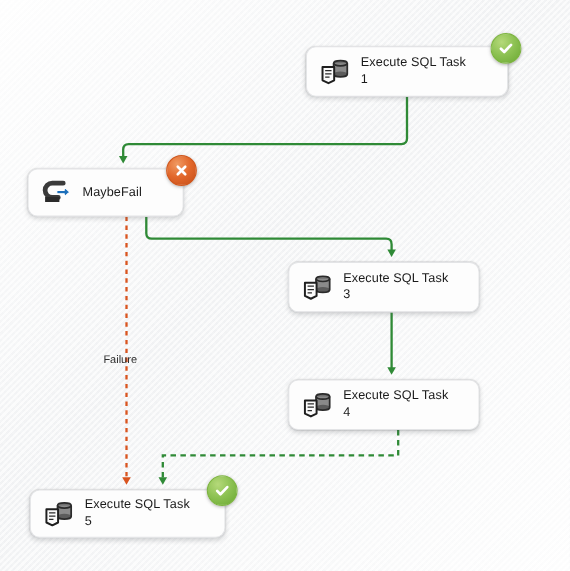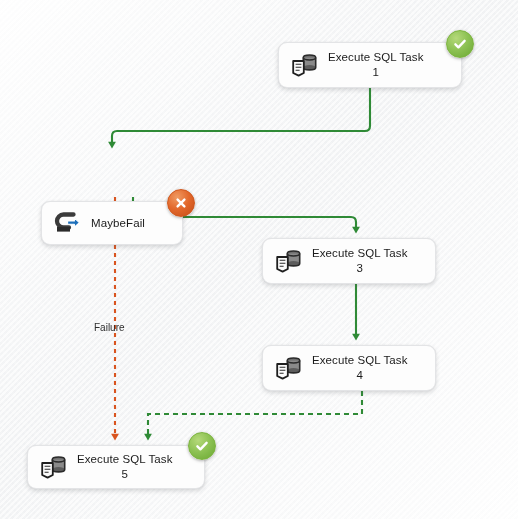--- a/index.html
+++ b/index.html
@@ -24,21 +24,20 @@
         rgba(255,255,255,0.85) 2px,
         rgba(236,238,240,0.6) 2px,
         rgba(236,238,240,0.6) 4px),
       repeating-linear-gradient(45deg,
         rgba(255,255,255,0.55) 0px,
         rgba(255,255,255,0.55) 3px,
         rgba(240,241,243,0.5) 3px,
         rgba(240,241,243,0.5) 6px),
       #f3f4f5;
     overflow: hidden;
-    text-align: center;
   }
 
   #edge-layer {
     position: absolute;
     left: 0;
     top: 0;
     width: 518px;
     height: 519px;
   }
 
@@ -140,21 +139,21 @@
     </span>
     <span class="node-label">Execute SQL Task
 1</span>
     <span class="badge badge-success" style="right:-13px; top:-13px;">
       <svg viewBox="0 0 16 16" width="16" height="16">
         <path d="M3.4,8.3 L6.4,11.3 L12.6,4.8" fill="none" stroke="#ffffff" stroke-width="2.4" stroke-linecap="round" stroke-linejoin="round"></path>
       </svg>
     </span>
   </div>
 
-  <div class="node" style="left:41px; top:153px; width:142px; height:44px;margin-top:48px;">
+  <div class="node" style="left:25px; top:153px; width:142px; height:44px;">
     <span class="node-icon">
       <svg viewBox="0 0 30 30" width="30" height="30">
         <path d="M21.5,6.5 L11.5,6.5 a6.5,6.5 0 0 0 0,13 L17,19.5" fill="none" stroke="#3b3b3b" stroke-width="4.3" stroke-linecap="round"></path>
         <path d="M5.0,19.0 L18.0,19.0 L18.0,23.6 L5.0,23.6 Z" fill="#2b2b2b"></path>
         <path d="M15.6,13.0 L22.4,13.0 L22.4,10.1 L27.4,14.6 L22.4,19.1 L22.4,16.2 L15.6,16.2 Z" fill="#1d6fba" stroke="#ffffff" stroke-width="1.1" stroke-linejoin="round"></path>
       </svg>
     </span>
     <span class="node-label">MaybeFail</span>
     <span class="badge badge-error" style="right:-13px; top:-13px;">
       <svg viewBox="0 0 16 16" width="16" height="16">

